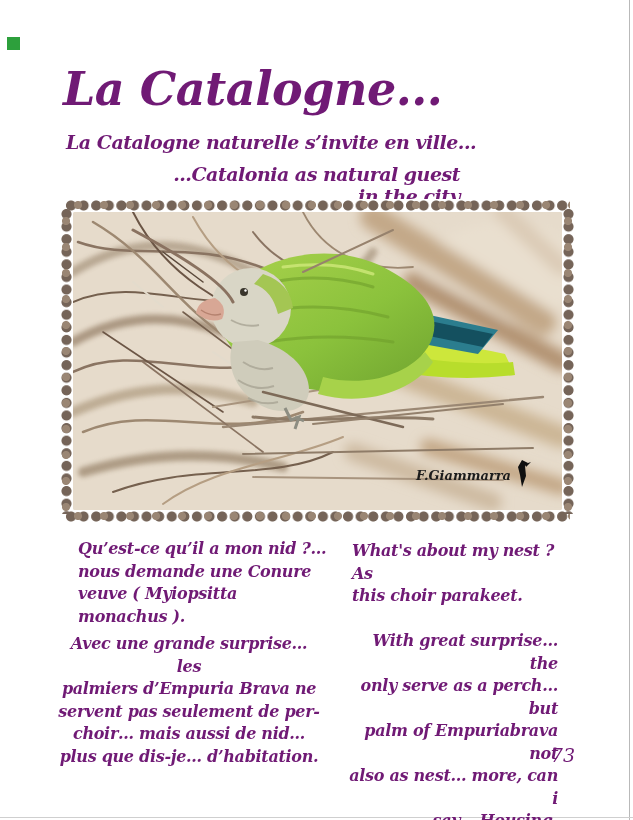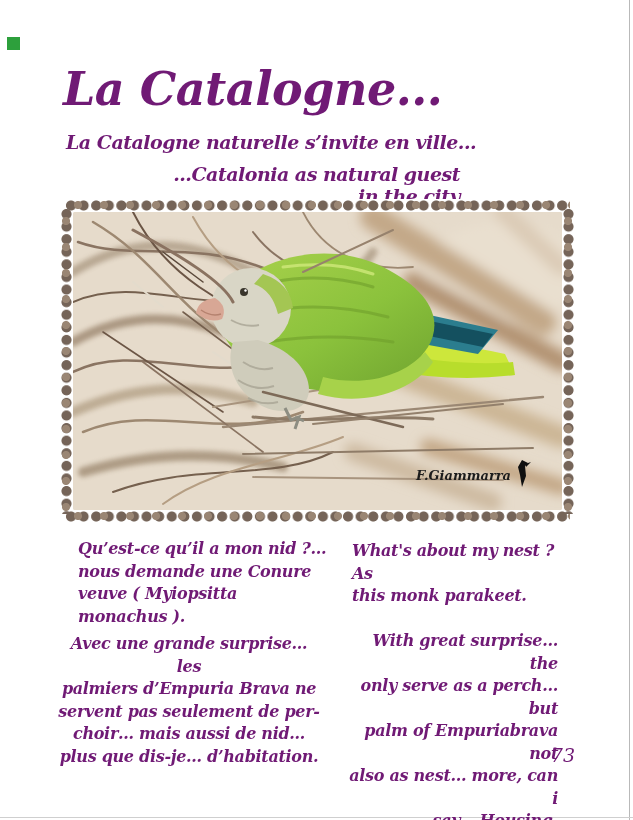--- a/index.html
+++ b/index.html
@@ -178,21 +178,21 @@
   </div>
 
   <div class="caption fr-block1">
     <div>Qu’est-ce qu’il a mon nid ?...</div>
     <div>nous demande une Conure</div>
     <div>veuve ( Myiopsitta monachus ).</div>
   </div>
 
   <div class="caption en-block1">
     <div>What's about my nest ? As</div>
-    <div>this monk parakeet.</div>
+    <div>this choir parakeet.</div>
   </div>
 
   <div class="caption fr-block2">
     <div>Avec une grande surprise… les</div>
     <div>palmiers d’Empuria Brava ne</div>
     <div>servent pas seulement de per-</div>
     <div>choir… mais aussi de nid…</div>
     <div>plus que dis-je… d’habitation.</div>
   </div>
 

